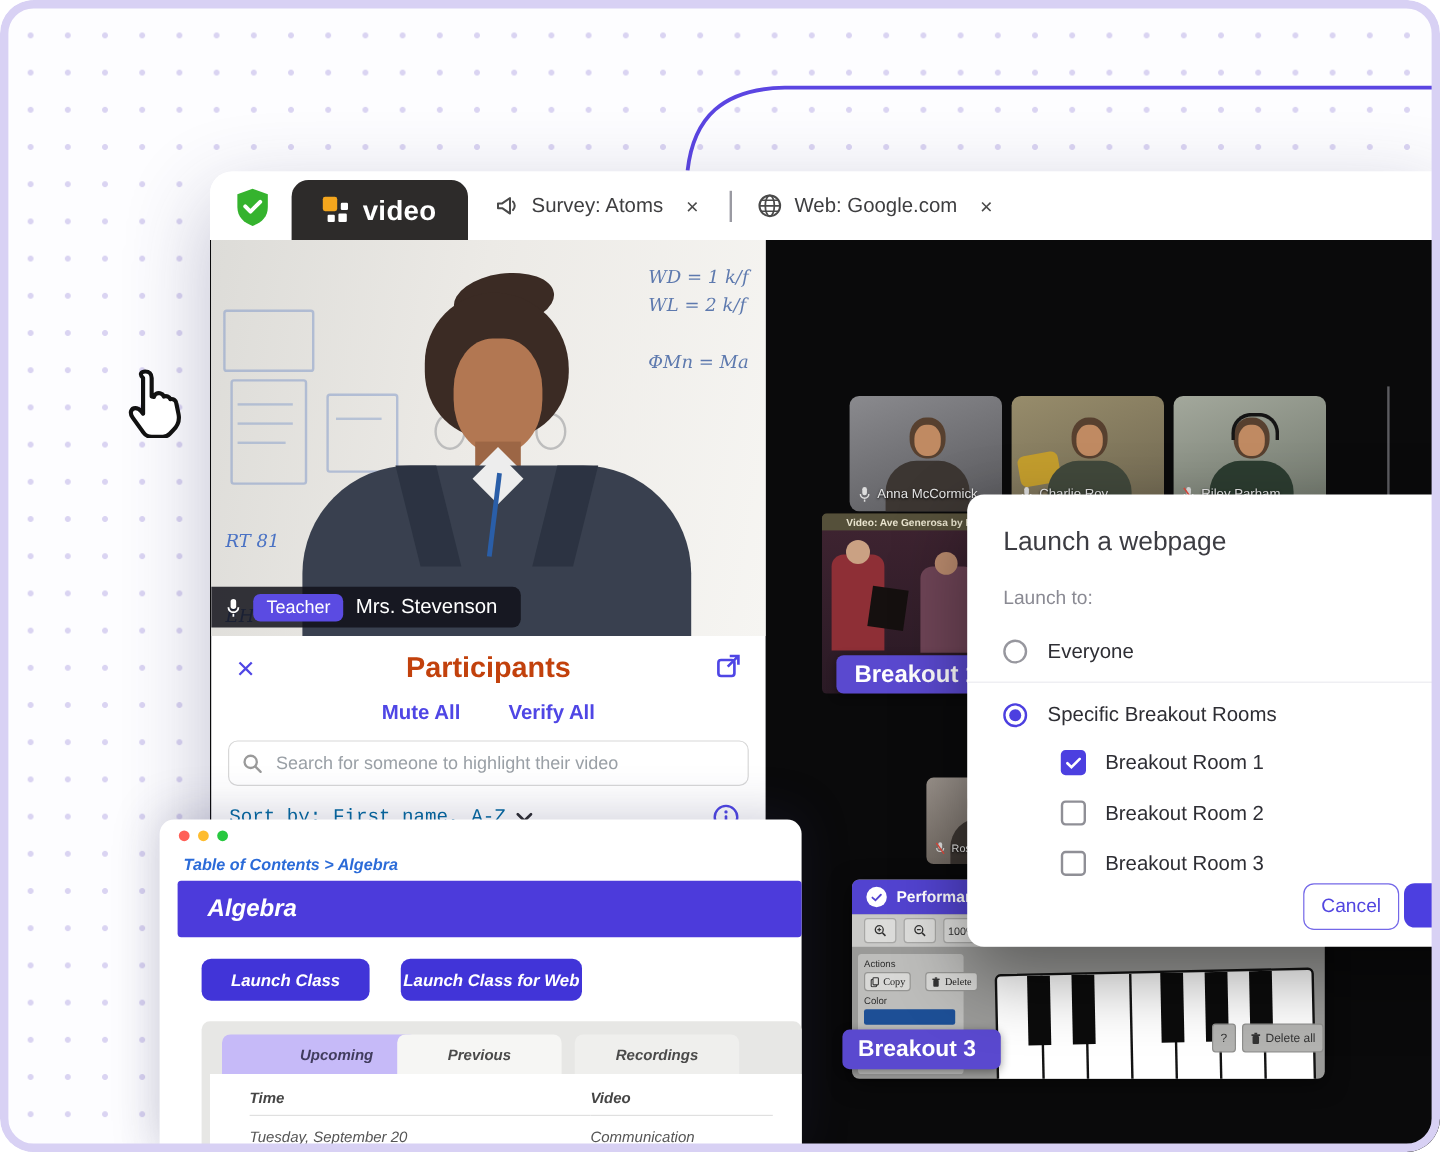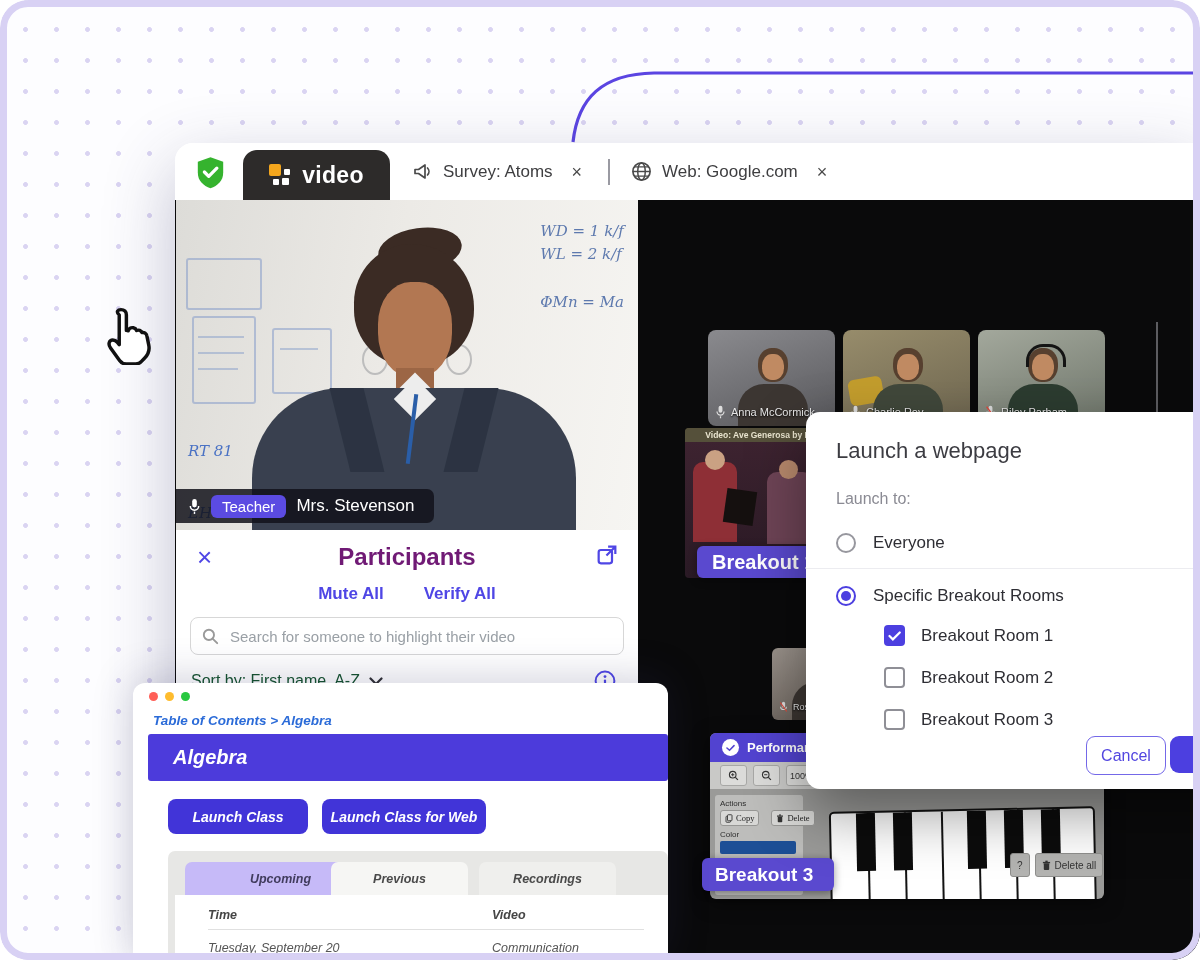--- a/index.html
+++ b/index.html
@@ -122,30 +122,30 @@
   .lapelR{position:absolute;right:88px;top:0;width:34px;height:84px;background:#2c3342;transform:skewX(-14deg);}
   .vneck{position:absolute;left:148px;top:-4px;width:30px;height:30px;background:#ededed;transform:rotate(45deg);}
   .lanyard{position:absolute;left:158px;top:6px;width:4px;height:70px;background:#2a5ea8;transform:rotate(7deg);}
   .t-bar{position:absolute;left:0;top:289px;height:34px;width:258px;background:rgba(18,18,26,.85);
     border-radius:0 7px 7px 0;display:flex;align-items:center;gap:10px;padding-left:12px;box-sizing:border-box;z-index:6;}
   .role-badge{background:#5b4be2;color:#fff;font-size:15px;border-radius:6px;padding:3px 11px;}
   .t-name{color:#fff;font-size:17px;font-weight:500;}
 
   .p-head{position:relative;height:46px;margin-top:6px;}
   .p-close{position:absolute;left:21px;top:8px;color:#4f46e5;font-size:26px;font-weight:500;cursor:pointer;line-height:1;}
-  .p-title{text-align:center;font-size:24px;font-weight:600;color:#701a75;padding-top:7px;}
+  .p-title{text-align:center;font-size:24px;font-weight:600;color:#c2410c;padding-top:7px;}
   .p-pop{position:absolute;right:21px;top:9px;cursor:pointer;}
   .p-actions{display:flex;justify-content:center;gap:40px;margin-top:2px;}
   .p-actions span{color:#4f46e5;font-weight:700;font-size:17px;cursor:pointer;}
   .p-search{margin:13px 14px 0;height:36px;border:1px solid #d7d7d7;border-radius:8px;background:#fff;
     display:flex;align-items:center;gap:9px;padding:0 11px;}
   .p-search input{flex:1;border:none;outline:none;font-size:15px;color:#333;background:transparent;
     font-family:"Liberation Sans","DejaVu Sans",sans-serif;}
   .p-search input::placeholder{color:#9aa0a6;}
-  .p-sort{display:flex;align-items:center;gap:9px;margin:15px 22px 0 15px;font-size:16px;color:#14532d;}
+  .p-sort{display:flex;align-items:center;gap:9px;margin:15px 22px 0 15px;font-size:16px;color:#0369a1;font-family:Liberation Mono, monospace;}
   .p-sort .sp{flex:1;}
 
   
   .tip{position:absolute;left:88px;top:277px;width:228px;height:48px;background:#fff;border-radius:10px;
     box-shadow:0 10px 28px rgba(40,40,90,.18);display:flex;align-items:center;gap:11px;padding-left:14px;
     box-sizing:border-box;z-index:7;}
   .tip-check{width:25px;height:25px;background:#4134e0;border-radius:6px;display:flex;align-items:center;
     justify-content:center;cursor:pointer;flex:0 0 auto;}
   .tip-label{font-size:16.5px;color:#17171c;font-weight:500;}
   .cursor{position:absolute;left:100px;top:305px;z-index:8;}
@@ -176,21 +176,21 @@
   .course{position:absolute;left:133px;top:683px;width:535px;height:277px;background:#fff;
     border-radius:12px 12px 0 0;box-shadow:0 -4px 40px rgba(40,40,90,.22);z-index:20;font-style:italic;}
   .lights{position:absolute;left:16px;top:9px;display:flex;gap:7px;}
   .lights i{width:9px;height:9px;border-radius:50%;display:block;}
   .l-r{background:#ff5f57;} .l-y{background:#febc2e;} .l-g{background:#28c840;}
   .crumb{position:absolute;left:20px;top:30px;font-size:13.5px;font-weight:700;color:#2b6bd8;cursor:pointer;}
   .c-bar{position:absolute;left:15px;right:0;top:51px;height:47px;background:#4c3bdb;border-radius:3px;
     color:#fff;font-weight:700;font-size:20px;line-height:47px;padding-left:25px;}
   .c-btn{position:absolute;top:116px;height:35px;background:#4134d8;border-radius:8px;color:#fff;
     font-weight:700;font-size:14px;display:flex;align-items:center;justify-content:center;cursor:pointer;}
-  .c-btn1{left:35px;width:140px;} .c-btn2{left:189px;width:164px;text-align:center;}
+  .c-btn1{left:35px;width:140px;} .c-btn2{left:201px;width:151px;text-align:center;}
   .tabpanel{position:absolute;left:35px;right:0;top:168px;bottom:0;background:#e7e7e5;border-radius:7px 7px 0 0;}
   .c-tab{position:absolute;top:11px;height:33px;border-radius:7px 7px 0 0;font-size:12.5px;font-weight:600;
     display:flex;align-items:center;justify-content:center;cursor:pointer;}
   .ct1{left:17px;width:135px;background:#c6baf8;color:#413c5e;padding-left:28px;}
   .ct2{left:163px;width:137px;background:#f6f6f4;color:#4a4a4a;}
   .ct3{left:311px;width:137px;background:#efefed;color:#4a4a4a;}
   .c-table{position:absolute;left:7px;right:0;top:44px;bottom:0;background:#fff;padding:13px 24px 0 33px;box-sizing:border-box;}
   .tr{display:grid;grid-template-columns:284px 1fr;}
   .th{font-size:12.5px;font-weight:700;color:#454545;padding-bottom:7px;border-bottom:1px solid #e0e0e0;}
   .td{font-size:12.5px;color:#555;line-height:1.55;padding-top:9px;}

